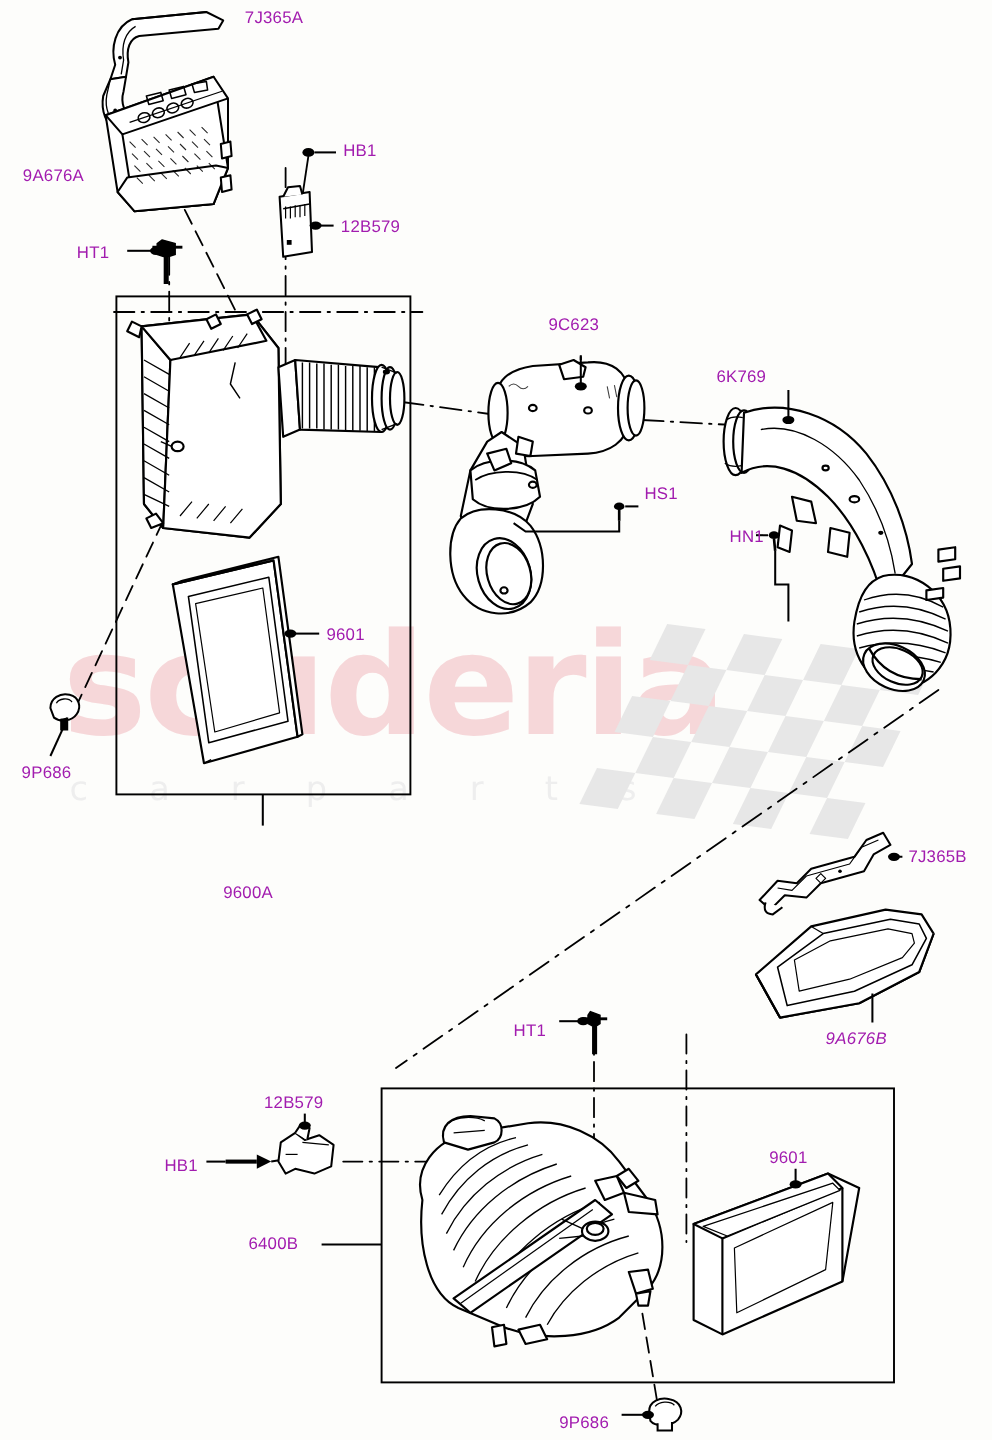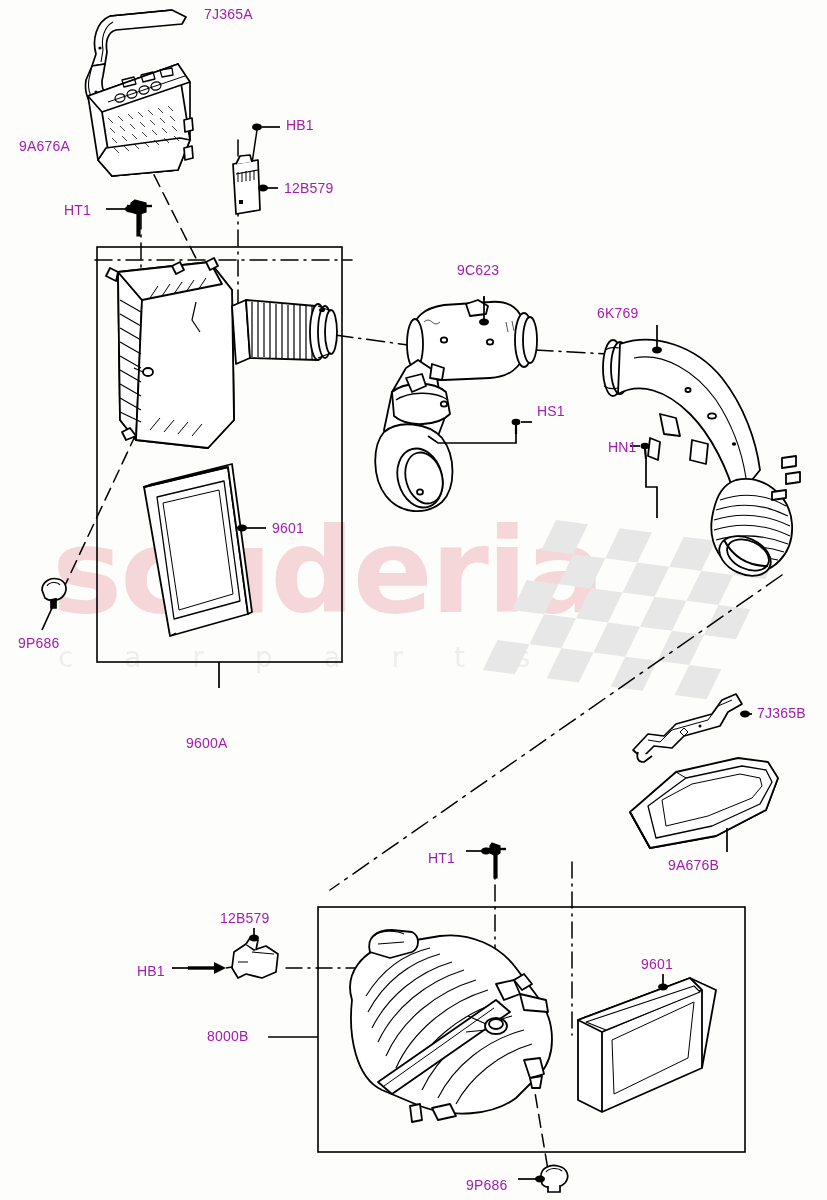--- a/index.html
+++ b/index.html
@@ -472,20 +472,20 @@
   <div class="lbl" style="left:64px;top:203px;">HT1</div>
   <div class="lbl" style="left:457px;top:263px;">9C623</div>
   <div class="lbl" style="left:597px;top:306px;">6K769</div>
   <div class="lbl" style="left:537px;top:404px;">HS1</div>
   <div class="lbl" style="left:608px;top:440px;">HN1</div>
   <div class="lbl" style="left:272px;top:521px;">9601</div>
   <div class="lbl" style="left:18px;top:636px;">9P686</div>
   <div class="lbl" style="left:186px;top:692px;margin-top:44px;">9600A</div>
   <div class="lbl" style="left:757px;top:706px;">7J365B</div>
   <div class="lbl" style="left:428px;top:851px;">HT1</div>
-  <div class="lbl" style="left:668px;top:858px;">9A676B</div>
+  <div class="lbl" style="left:688px;top:858px;font-style:italic;">9A676B</div>
   <div class="lbl" style="left:220px;top:911px;">12B579</div>
   <div class="lbl" style="left:137px;top:964px;">HB1</div>
   <div class="lbl" style="left:641px;top:957px;">9601</div>
-  <div class="lbl" style="left:207px;top:1029px;">8000B</div>
+  <div class="lbl" style="left:207px;top:1029px;">6400B</div>
   <div class="lbl" style="left:466px;top:1178px;">9P686</div>
 
 </div>
 
 </body></html>

